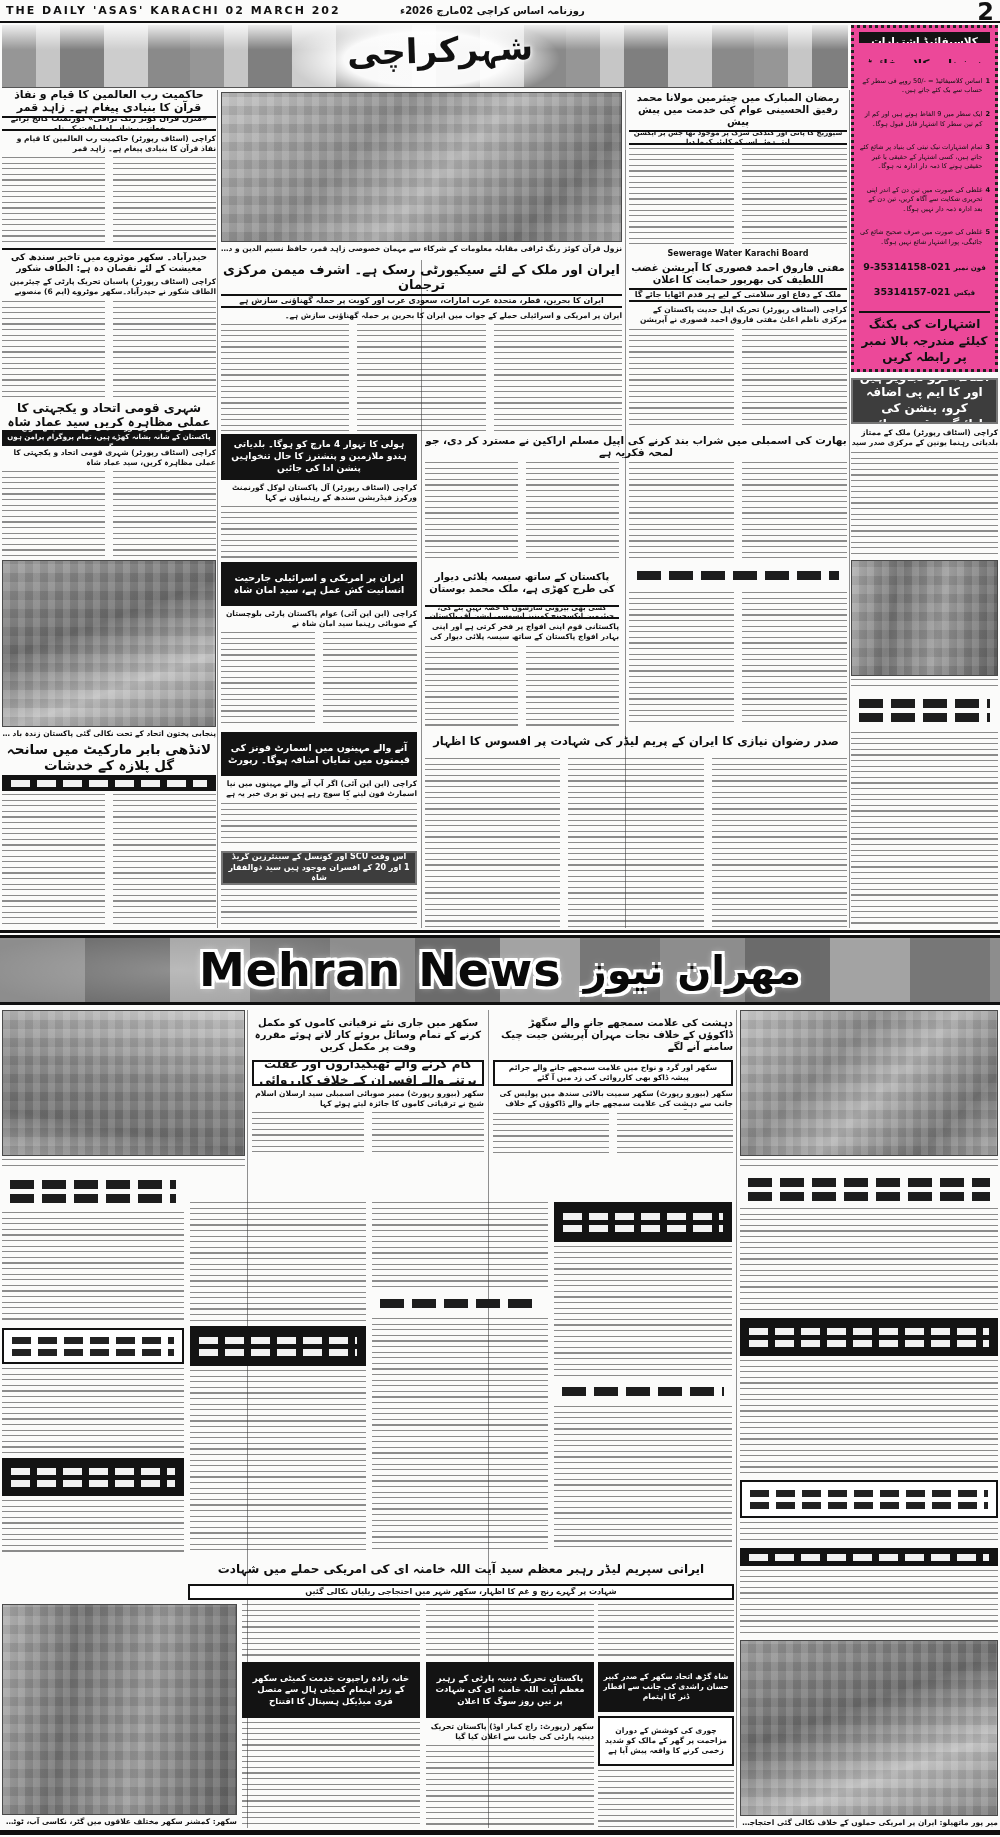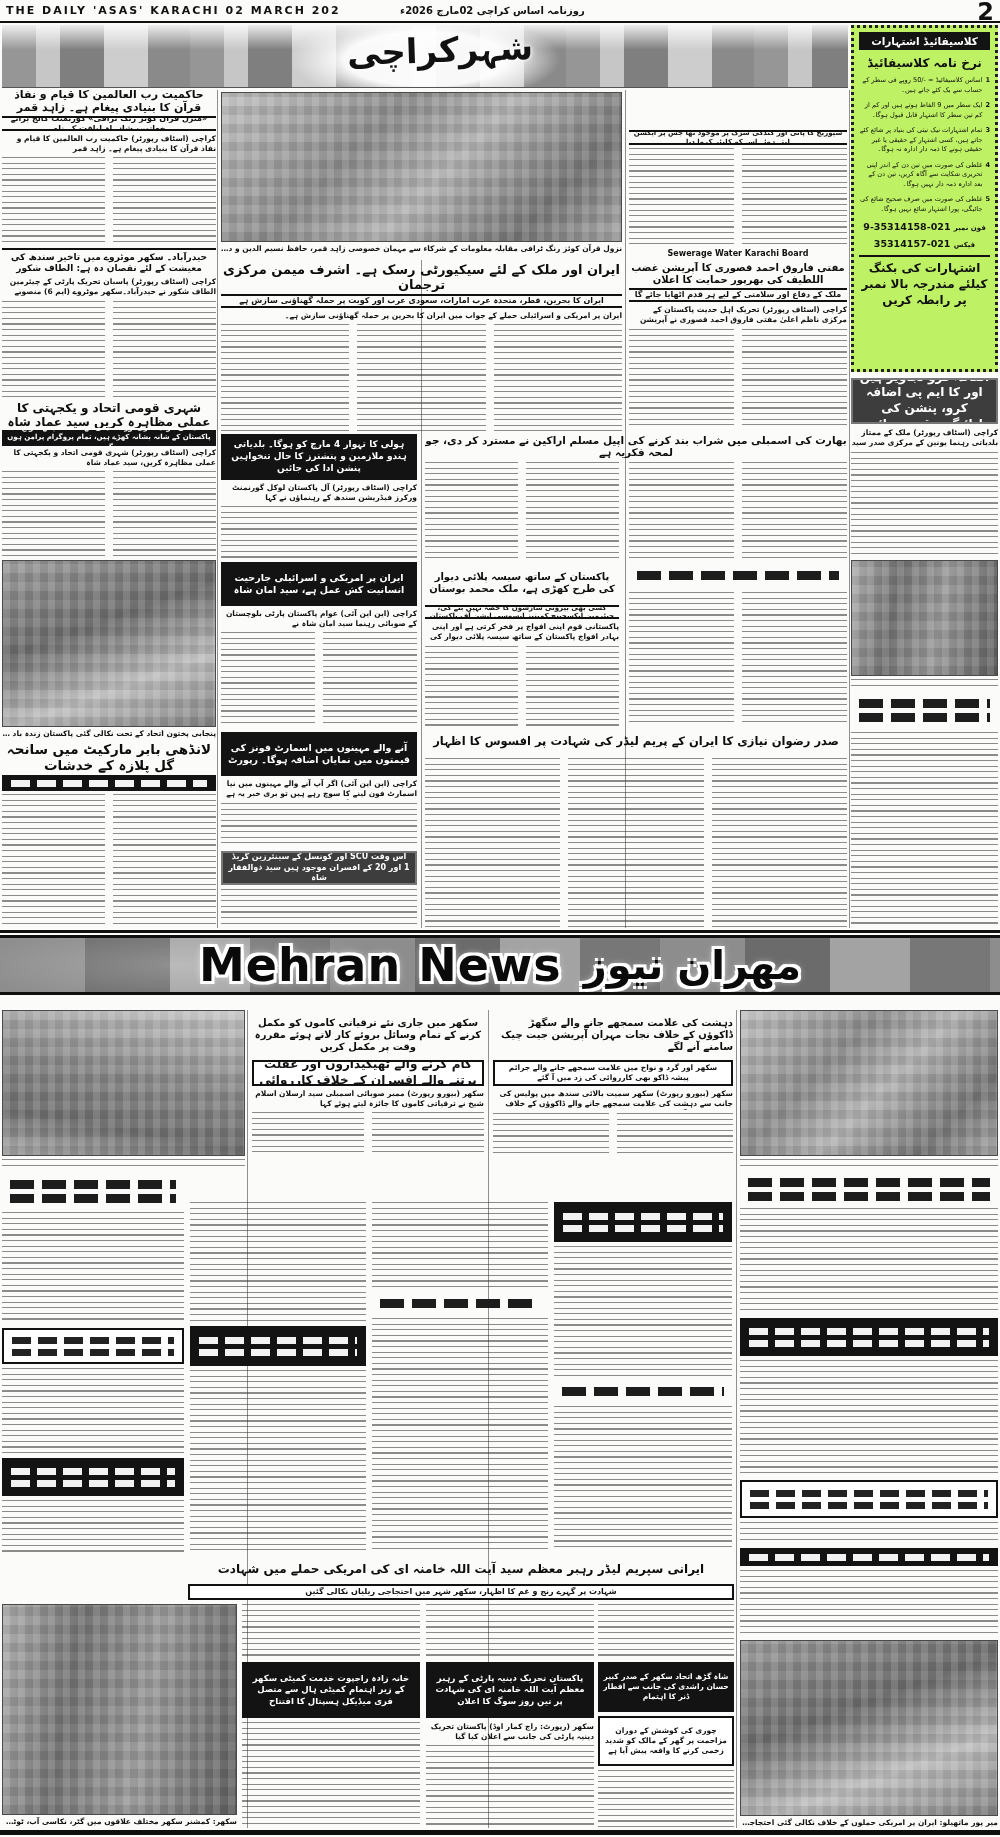--- a/index.html
+++ b/index.html
@@ -63,22 +63,22 @@
   .pageno{font-size:24px;font-weight:bold;line-height:1;}
   
   .masthead{background:
       linear-gradient(180deg,rgba(255,255,255,.85),rgba(255,255,255,0) 40%),
       radial-gradient(ellipse 180px 60px at 50% 55%,rgba(255,255,255,.95) 0 45%,rgba(255,255,255,0) 75%),
       repeating-linear-gradient(90deg,#969696 0 34px,#c6c6c6 34px 58px,#7f7f7f 58px 102px,#cdcdcd 102px 146px,#8a8a8a 146px 188px);
       border-bottom:1px solid #555;overflow:hidden;}
   .masthead-title{font-size:34px;font-weight:bold;direction:rtl;transform:rotate(-2deg);
       text-shadow:0 0 3px #fff,0 0 6px #fff;}
   
-  .classified{border:3px dotted #222;background:#bef264;padding:4px 5px;display:flex;
-      flex-direction:column;gap:6px;}
+  .classified{border:3px dotted #222;background:#ec4899;padding:4px 5px;display:flex;
+      flex-direction:column;gap:14px;}
   .cl-title{background:#131313;color:#fff;font-weight:bold;font-size:10.5px;direction:rtl;
       text-align:center;padding:3px 2px;white-space:nowrap;overflow:hidden;}
   .cl-sub{font-size:12px;font-weight:bold;direction:rtl;text-align:center;white-space:nowrap;overflow:hidden;}
   .cl-rule{display:flex;direction:rtl;gap:3px;font-size:6.6px;line-height:1.45;text-align:right;}
   .cl-rule b{flex:none;}
   .cl-phone{font-size:9.5px;font-weight:bold;text-align:center;white-space:nowrap;}
   .cl-book{border-top:2px solid #111;font-size:12px;font-weight:bold;direction:rtl;
       text-align:center;padding-top:3px;line-height:1.35;}
   
   .banner{background:
@@ -172,20 +172,21 @@
       <i></i>
     </div>
   <div class="abs cols" style="left:2px;top:794px;width:214px;height:134px;">
       <div class="tx"></div>
       <div class="tx"></div>
     </div>
 
   <div class="abs ph" style="left:221px;top:92px;width:401px;height:150px;"></div>
   <div class="abs cap" style="left:221px;top:244px;width:401px;height:12px;">نزول قرآن کوئز رنگ ٹرافی مقابلہ معلومات کے شرکاء سے مہمان خصوصی زاہد قمر، حافظ نسیم الدین و دیگر خطاب کر رہے ہیں</div>
 
+  <div class="abs hl" style="left:629px;top:92px;width:218px;height:36px;font-size:10px;">رمضان المبارک میں چیئرمین مولانا محمد رفیق الحسینی عوام کی خدمت میں پیش پیش</div>
   <div class="abs sub" style="left:629px;top:130px;width:218px;height:15px;font-size:7px;">سیوریج کا پانی اور گندگی سڑک پر موجود تھا جس پر ایکشن لیتے ہوئے اس کو کلیئر کروا دیا</div>
   <div class="abs story-body" style="left:629px;top:148px;width:218px;height:110px;">
     <div class="cols grow">
         <div class="tx"></div>
         <div class="tx"></div>
       </div>
     <div class="eng-snippet">Sewerage Water Karachi Board</div>
   </div>
 
   <div class="abs hl" style="left:221px;top:262px;width:401px;height:30px;font-size:13px;">ایران اور ملک کے لئے سیکیورٹی رسک ہے۔ اشرف میمن مرکزی ترجمان</div>
@@ -273,21 +274,21 @@
   </div>
   <div class="abs ph ph3" style="left:851px;top:560px;width:147px;height:116px;"></div>
   <div class="abs tx" style="left:851px;top:679px;width:147px;height:9px;"></div>
   <div class="abs hlph" style="left:851px;top:693px;width:147px;height:34px;">
       <i></i>
       <i></i>
     </div>
   <div class="abs tx" style="left:851px;top:732px;width:147px;height:196px;"></div>
 
   <div class="abs hr" style="left:0;top:930px;width:1000px;height:3px;"></div>
-  <div class="abs banner" style="left:0;top:935px;width:1000px;height:60px;">
+  <div class="abs banner" style="left:0;top:935px;width:1000px;height:70px;">
     <span class="banner-en">Mehran News</span>
     <span class="banner-ur">مهران نیوز</span>
   </div>
 
   <div class="abs vr" style="left:247px;top:1010px;height:818px;"></div>
   <div class="abs vr" style="left:488px;top:1010px;height:818px;"></div>
   <div class="abs vr" style="left:736px;top:1010px;height:818px;"></div>
 
   <div class="abs ph ph4" style="left:2px;top:1010px;width:243px;height:146px;"></div>
   <div class="abs tx" style="left:2px;top:1159px;width:243px;height:9px;"></div>

